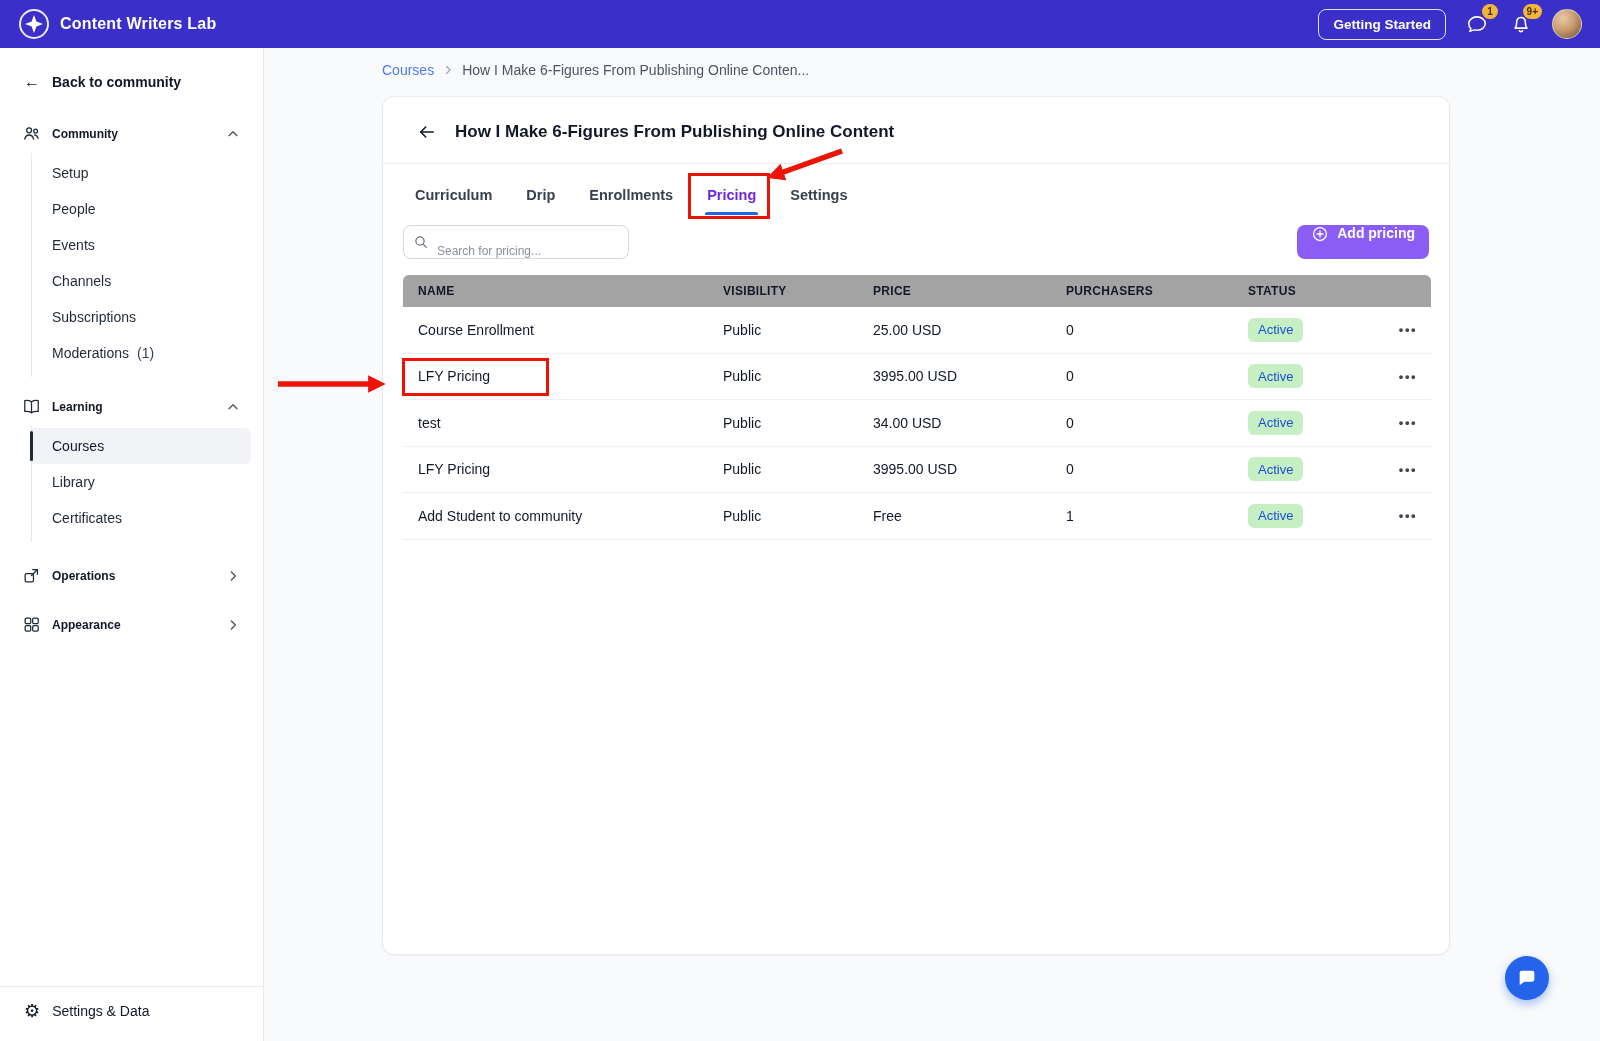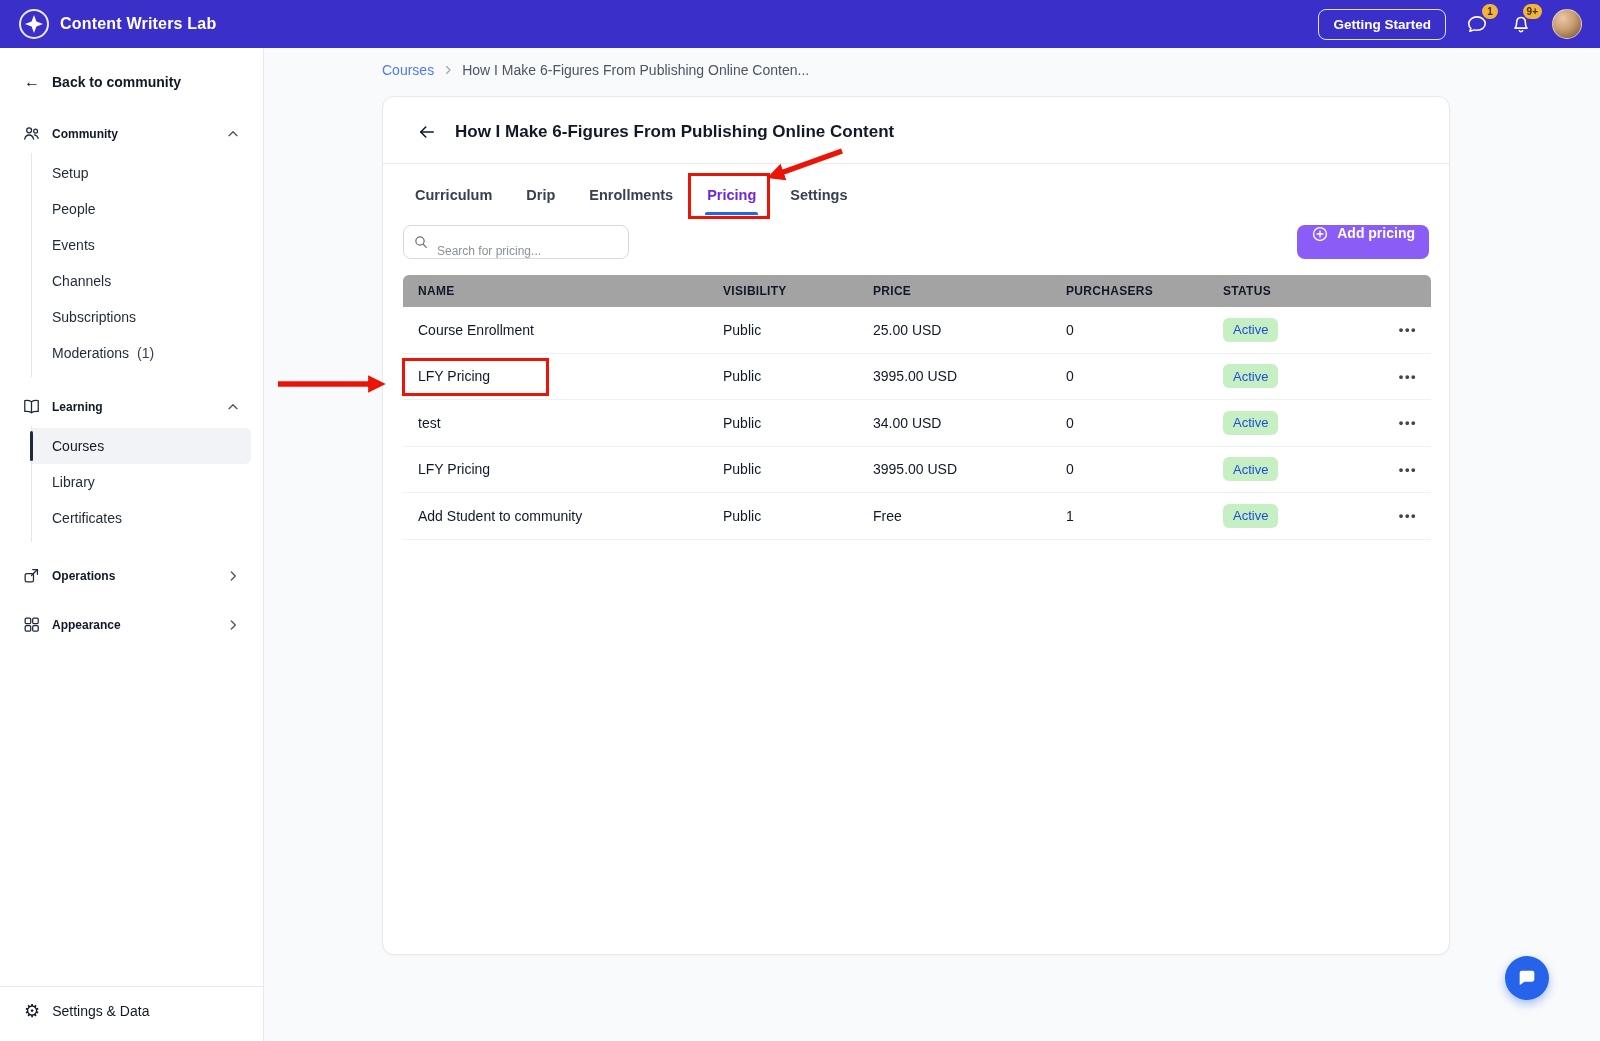--- a/index.html
+++ b/index.html
@@ -143,21 +143,21 @@
     border-radius:6px 6px 0 0;
     font-size:12px; font-weight:700; color:#111827; letter-spacing:.3px;
   }
   .t-row {
     display:flex; align-items:center; height:46.5px;
     border-bottom:1px solid #eef0f3; font-size:14px; color:#111827;
   }
   .col-name   { width:320px; padding-left:15px; }
   .col-vis    { width:150px; }
   .col-price  { width:193px; }
-  .col-purch  { width:157px; }
+  .col-purch  { width:182px; }
   .col-status { width:125px; }
   .col-actions{ flex:1; text-align:right; padding-right:8px; }
   .status-badge {
     display:inline-block; background:#c7efc4; color:#1d4ed8;
     font-size:13px; font-weight:500; padding:4.5px 10px; border-radius:6px;
   }
   .row-menu {
     display:inline-block; cursor:pointer; color:#3f4854;
     font-size:13px; letter-spacing:1.5px; font-weight:700; padding:4px 6px;
   }

